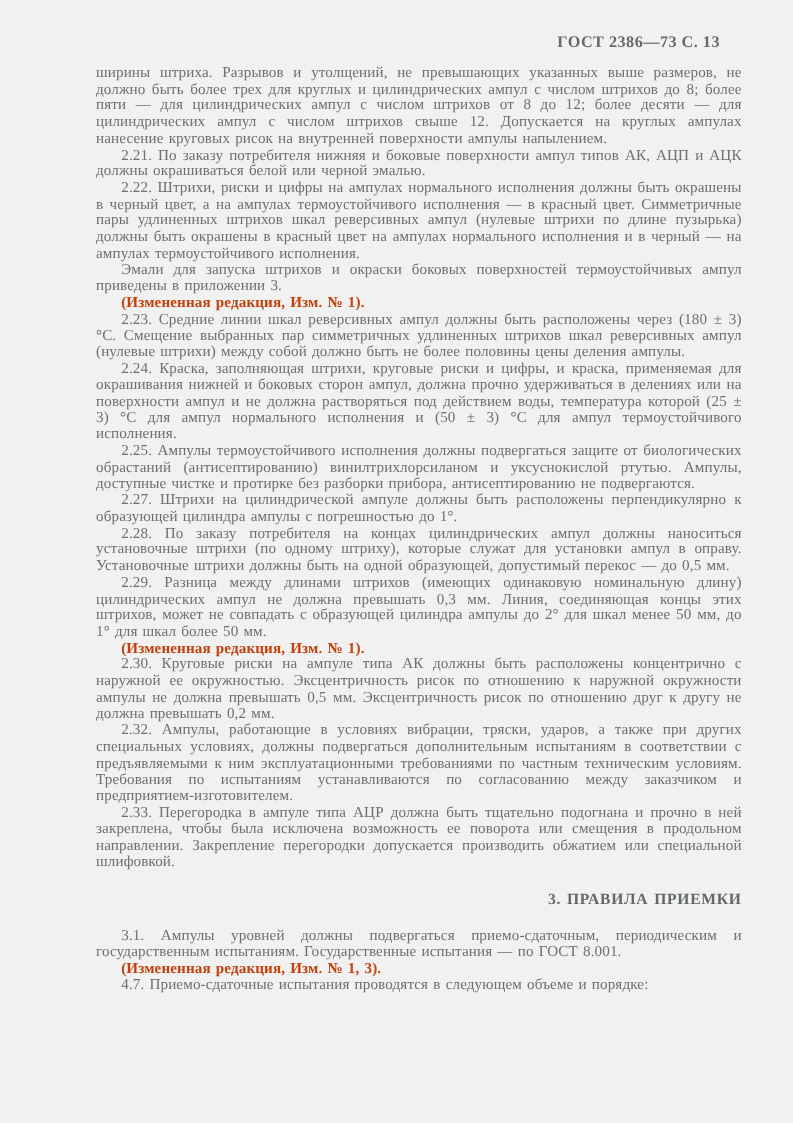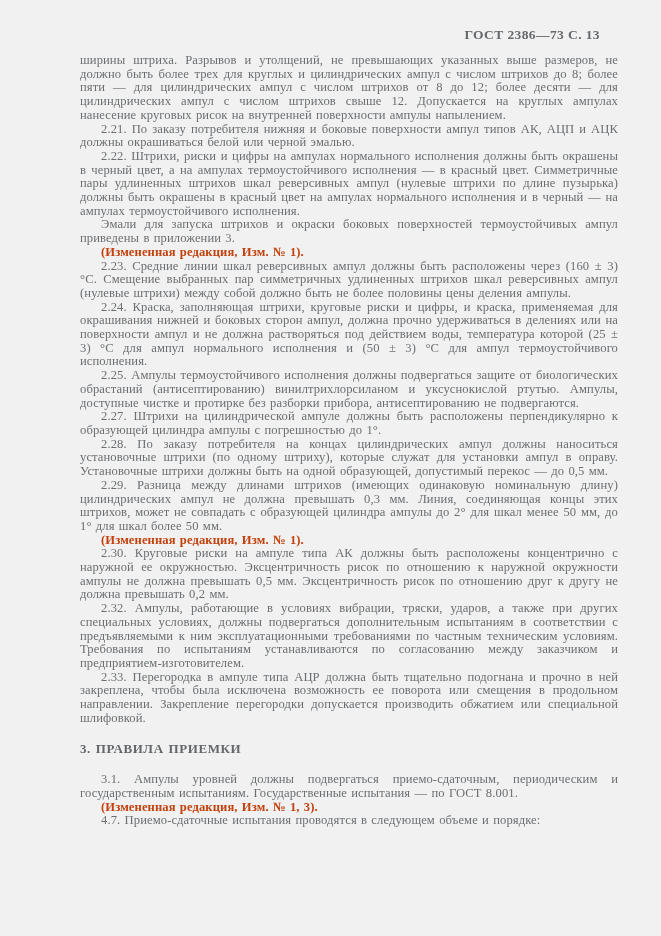--- a/index.html
+++ b/index.html
@@ -46,21 +46,21 @@
   }
   .content p.indent {
     text-indent: 21px;
   }
   .content p.note {
     text-indent: 21px;
     font-weight: bold;
     color: #c2410c;
   }
   .content p.heading {
-    text-align: left;
+    text-align: right;
     text-indent: 0;
     font-weight: bold;
     font-size: 13px;
     letter-spacing: 0.6px;
     color: #63676a;
     margin-top: 17px;
     margin-bottom: 17px;
   }
   .content p.after-heading-gap {
     margin-top: 13px;
@@ -70,21 +70,21 @@
 <body>
 
 <div class="page">
   <div class="page-header">ГОСТ 2386—73 С. 13</div>
   <div class="content" id="blocks-container">
       <p class="plain">ширины штриха. Разрывов и утолщений, не превышающих указанных выше размеров, не должно быть более трех для круглых и цилиндрических ампул с числом штрихов до 8; более пяти — для цилиндрических ампул с числом штрихов от 8 до 12; более десяти — для цилиндрических ампул с числом штрихов свыше 12. Допускается на круглых ампулах нанесение круговых рисок на внутренней поверхности ампулы напылением.</p>
       <p class="indent">2.21.  По заказу потребителя нижняя и боковые поверхности ампул типов АК, АЦП и АЦК должны  окрашиваться белой или черной эмалью.</p>
       <p class="indent">2.22.  Штрихи, риски и цифры на ампулах нормального исполнения должны быть окрашены в черный цвет, а на ампулах термоустойчивого исполнения — в красный цвет. Симметричные пары удлиненных штрихов шкал реверсивных ампул (нулевые штрихи по длине пузырька) должны быть окрашены в красный цвет на ампулах нормального исполнения и в черный — на ампулах термоустойчивого исполнения.</p>
       <p class="indent">Эмали для запуска штрихов и окраски боковых поверхностей термоустойчивых ампул приведены в приложении 3.</p>
       <p class="note">(Измененная редакция, Изм. № 1).</p>
-      <p class="indent">2.23.  Средние линии шкал реверсивных ампул должны быть расположены через (160 ± 3)°С. Смещение выбранных пар симметричных удлиненных штрихов шкал реверсивных ампул (нулевые штрихи) между собой должно быть не более половины цены деления ампулы.</p>
+      <p class="indent">2.23.  Средние линии шкал реверсивных ампул должны быть расположены через (180 ± 3)°С. Смещение выбранных пар симметричных удлиненных штрихов шкал реверсивных ампул (нулевые штрихи) между собой должно быть не более половины цены деления ампулы.</p>
       <p class="indent">2.24.  Краска, заполняющая штрихи, круговые риски и цифры, и краска, применяемая для окрашивания нижней и боковых сторон ампул, должна прочно удерживаться в делениях или на поверхности ампул и не должна растворяться под действием воды, температура которой (25 ± 3) °С для ампул нормального исполнения и (50 ± 3) °С для ампул термоустойчивого исполнения.</p>
       <p class="indent">2.25.  Ампулы термоустойчивого исполнения должны подвергаться защите от биологических обрастаний  (антисептированию) винилтрихлорсиланом и уксуснокислой ртутью. Ампулы, доступные чистке и протирке без разборки прибора, антисептированию не подвергаются.</p>
       <p class="indent">2.27.  Штрихи на цилиндрической ампуле должны быть расположены перпендикулярно к образующей цилиндра ампулы с погрешностью до 1°.</p>
       <p class="indent">2.28.  По заказу потребителя на концах цилиндрических ампул должны наноситься установочные штрихи (по одному штриху), которые служат для установки ампул в оправу. Установочные штрихи должны быть на одной образующей, допустимый перекос — до 0,5 мм.</p>
       <p class="indent">2.29.  Разница между длинами штрихов (имеющих одинаковую номинальную длину) цилиндрических ампул не должна превышать 0,3 мм. Линия, соединяющая концы этих штрихов, может не совпадать с образующей цилиндра ампулы до 2° для шкал менее 50 мм, до 1° для шкал более 50 мм.</p>
       <p class="note">(Измененная редакция, Изм. № 1).</p>
       <p class="indent">2.30.  Круговые риски на ампуле типа АК должны быть расположены концентрично с наружной ее окружностью. Эксцентричность рисок по отношению к наружной окружности ампулы не должна превышать 0,5 мм. Эксцентричность рисок по отношению друг к другу не должна превышать 0,2 мм.</p>
       <p class="indent">2.32.  Ампулы, работающие в условиях вибрации, тряски, ударов, а также при других специальных условиях, должны подвергаться дополнительным испытаниям в соответствии с предъявляемыми к ним эксплуатационными требованиями по частным техническим условиям. Требования по испытаниям устанавливаются по согласованию между заказчиком и предприятием-изготовителем.</p>
       <p class="indent">2.33.  Перегородка в ампуле типа АЦР должна быть тщательно подогнана и прочно в ней закреплена, чтобы была исключена возможность ее поворота или смещения в продольном направлении. Закрепление перегородки допускается производить обжатием или специальной шлифовкой.</p>
       <p class="heading">3. ПРАВИЛА ПРИЕМКИ</p>

